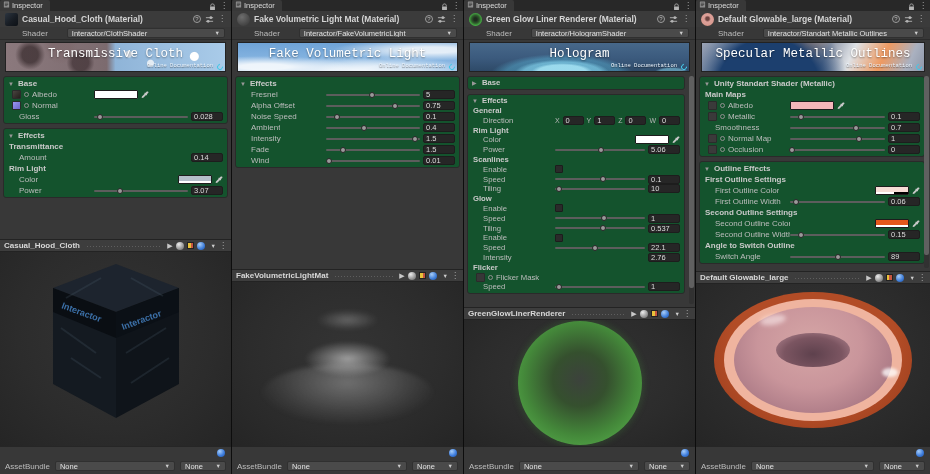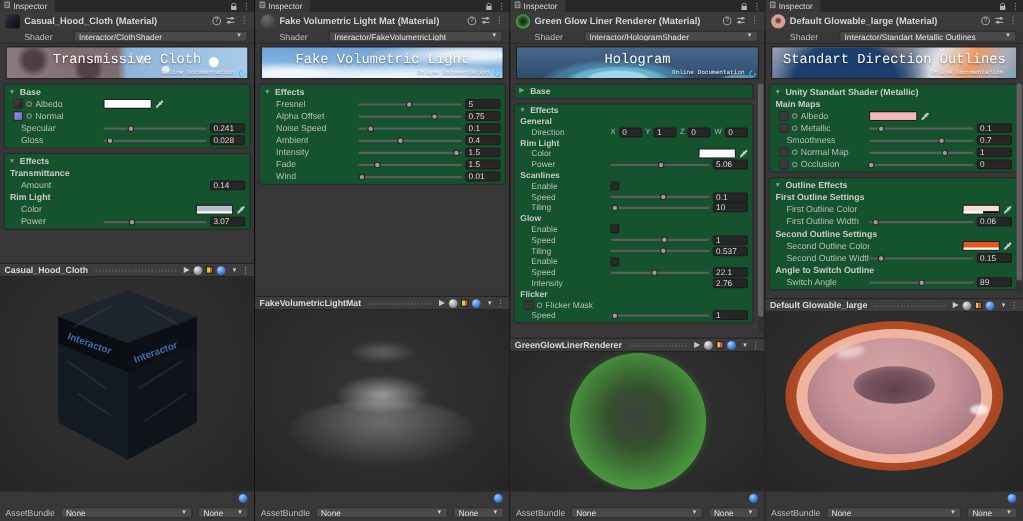--- a/index.html
+++ b/index.html
@@ -211,31 +211,20 @@
           <div class="row">
             <div class="lblzone" style="padding-left: 8px;">
               <span class="tex-thumb tex-normal"></span>
               <span class="tex-dot-icon"></span>
               <span class="lbl">Normal</span>
             </div>
             <div class="ctrl"></div>
           </div>
           <div class="row">
             <div class="lblzone">
-              <span class="lbl">Specular</span>
-            </div>
-            <div class="ctrl">
-              <div class="slider-track">
-                <div class="slider-thumb" style="left: 27%;"></div>
-              </div>
-              <div class="valuebox">0.241</div>
-            </div>
-          </div>
-          <div class="row">
-            <div class="lblzone">
               <span class="lbl">Gloss</span>
             </div>
             <div class="ctrl">
               <div class="slider-track">
                 <div class="slider-thumb" style="left: 7%;"></div>
               </div>
               <div class="valuebox">0.028</div>
             </div>
           </div>
         </div>
@@ -812,21 +801,21 @@
         </div>
       </div>
       <div class="shader-row">
         <span class="shader-label">Shader</span>
         <div class="dropdown">
           <span>Interactor/Standart Metallic Outlines</span>
           <span class="dd-caret">▼</span>
         </div>
       </div>
       <div class="banner banner-metal">
-        <div class="banner-title">Standart Direction Outlines</div>
+        <div class="banner-title">Specular Metallic Outlines</div>
         <div class="banner-doc">Online Documentation</div>
         <div class="doc-swirl-icon"></div>
       </div>
       <div class="props">
         <div class="propbox">
           <div class="row fold-row">
             <span class="fold-tri">▼</span>
             <span>Unity Standart Shader (Metallic)</span>
           </div>
           <div class="row">

